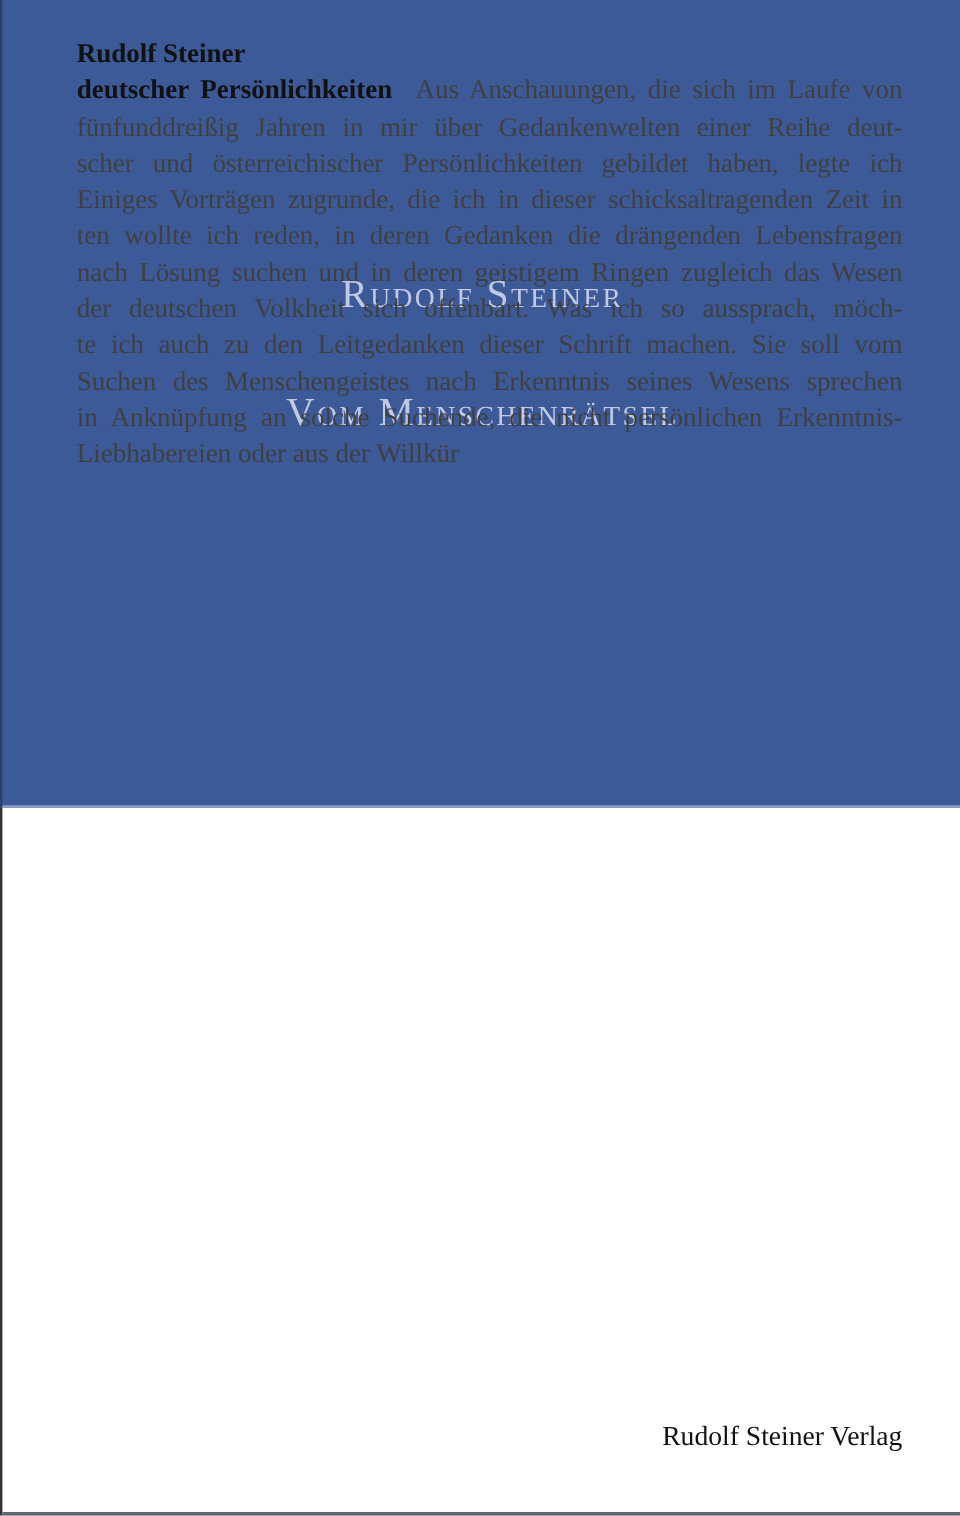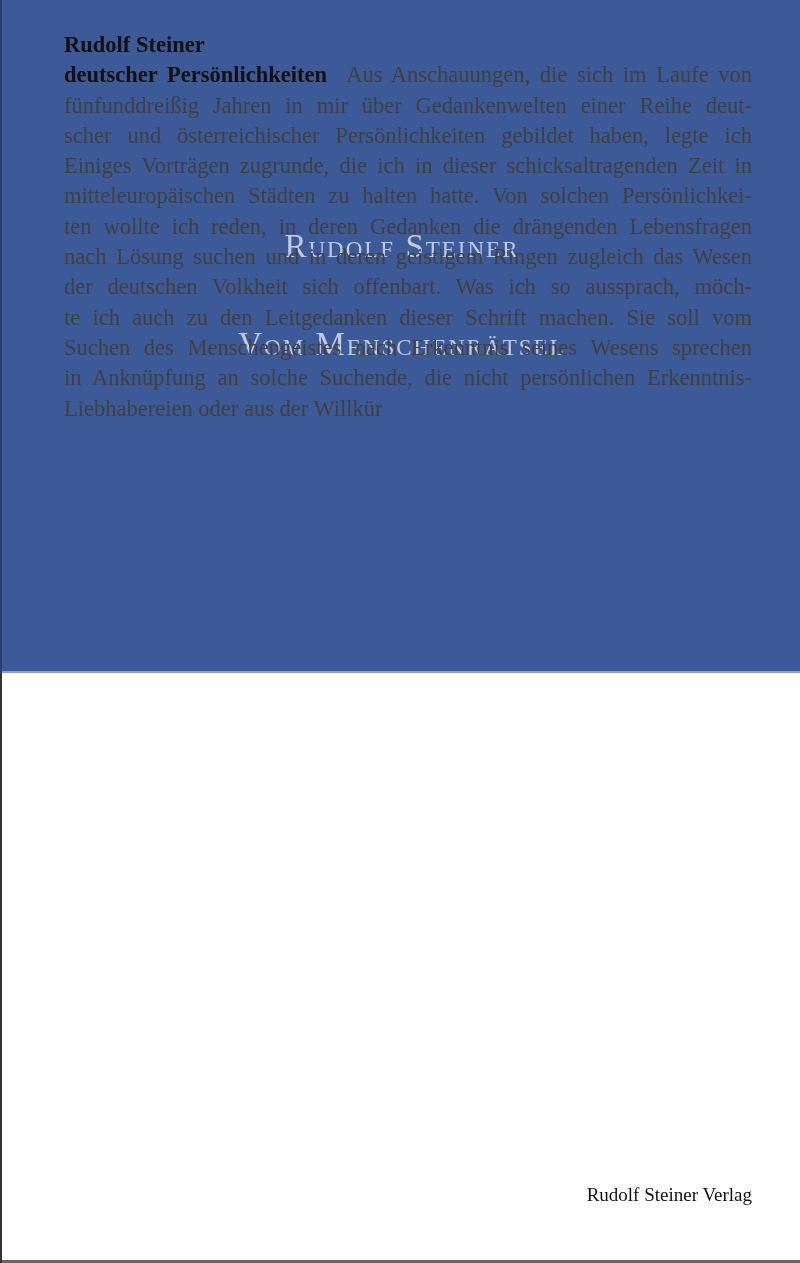--- a/index.html
+++ b/index.html
@@ -39,40 +39,39 @@
     position: absolute; left: 64px; top: 30px; width: 688px;
     font-size: 22.5px; line-height: 30.3px;
     text-align: justify; color: #000;
   }
   .line { display: block; white-space: nowrap; text-align-last: justify; }
   .line.last { text-align-last: auto; }
   .bold { font-weight: bold; color: #111; }
   .blue { color: #404040; }
   .publisher {
     position: absolute; right: 48px; top: 1184px;
-    font-size: 19px; color: #111;
+    font-size: 23px; color: #111;
   }
 </style>
 </head>
 <body>
 
 <div class="cover-top">
   <div class="cover-author">Rudolf Steiner</div>
   <div class="cover-title">Vom Menschenrätsel</div>
 </div>
 
 <div class="blurb-area"></div>
 
 <div class="blurb">
   <span class="line bold last">Rudolf Steiner</span>
   <span class="line"><span class="bold">deutscher Persönlichkeiten</span>&nbsp;&nbsp;<span class="blue">Aus Anschauungen, die sich im Laufe von</span></span>
   <span class="line blue">fünfunddreißig Jahren in mir über Gedankenwelten einer Reihe deut-</span>
   <span class="line blue">scher und österreichischer Persönlichkeiten gebildet haben, legte ich</span>
   <span class="line blue">Einiges Vorträgen zugrunde, die ich in dieser schicksaltragenden Zeit in</span>
-  <span class="line blue">mitteleuropäischen Städten zu halten hatte. Von solchen Persönlichkei-</span>
   <span class="line blue">ten wollte ich reden, in deren Gedanken die drängenden Lebensfragen</span>
   <span class="line blue">nach Lösung suchen und in deren geistigem Ringen zugleich das Wesen</span>
   <span class="line blue">der deutschen Volkheit sich offenbart. Was ich so aussprach, möch-</span>
   <span class="line blue">te ich auch zu den Leitgedanken dieser Schrift machen. Sie soll vom</span>
   <span class="line blue">Suchen des Menschengeistes nach Erkenntnis seines Wesens sprechen</span>
   <span class="line blue">in Anknüpfung an solche Suchende, die nicht persönlichen Erkenntnis-</span>
   <span class="line blue last">Liebhabereien oder aus der Willkür</span>
 </div>
 
 <div class="publisher">Rudolf Steiner Verlag</div>

